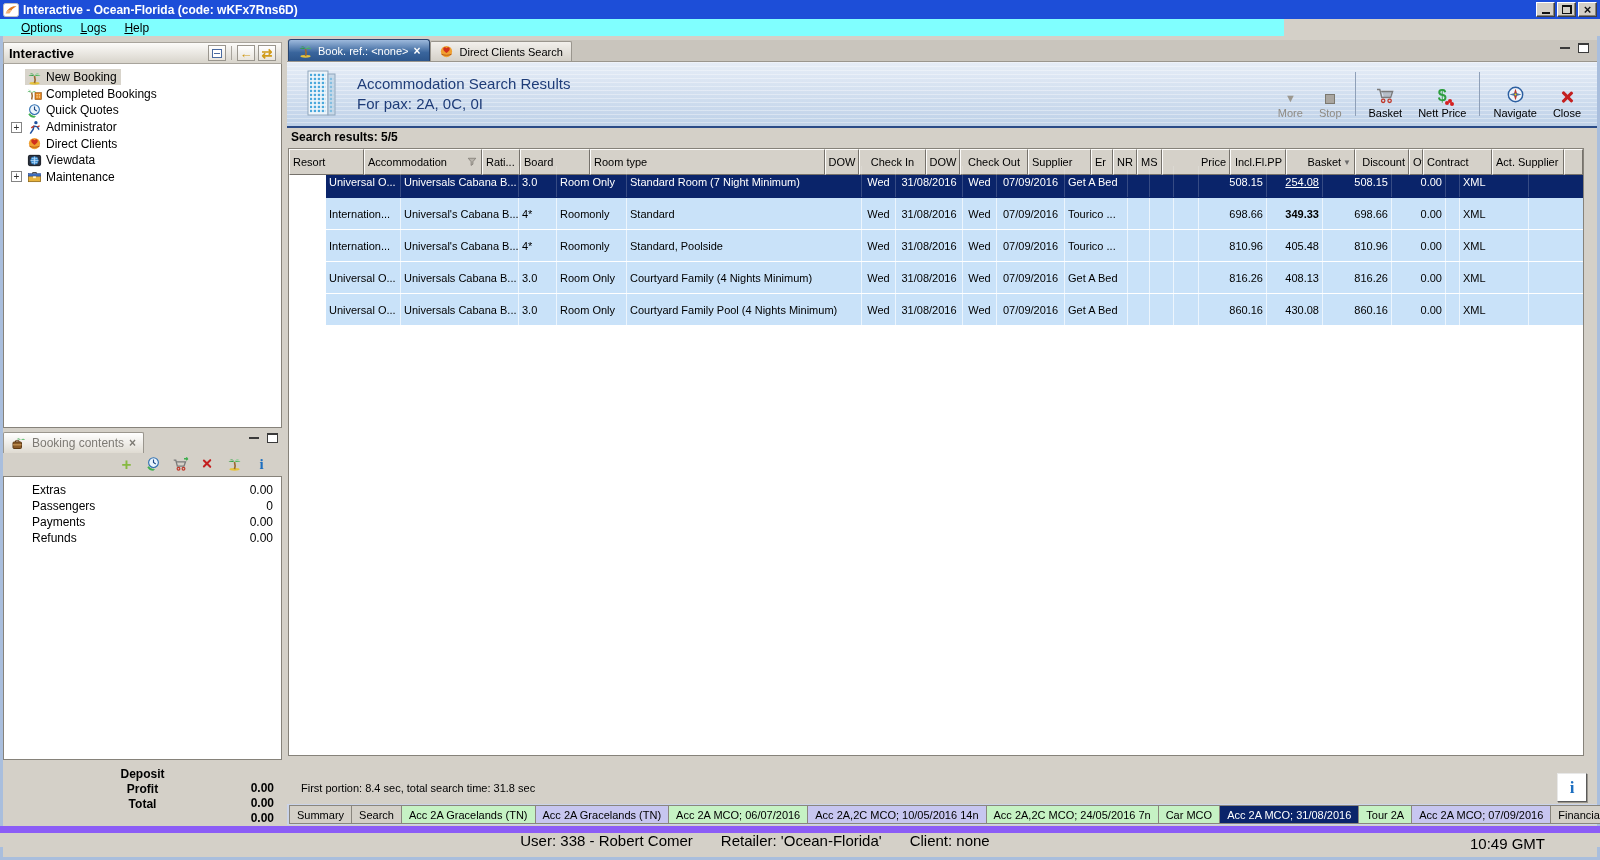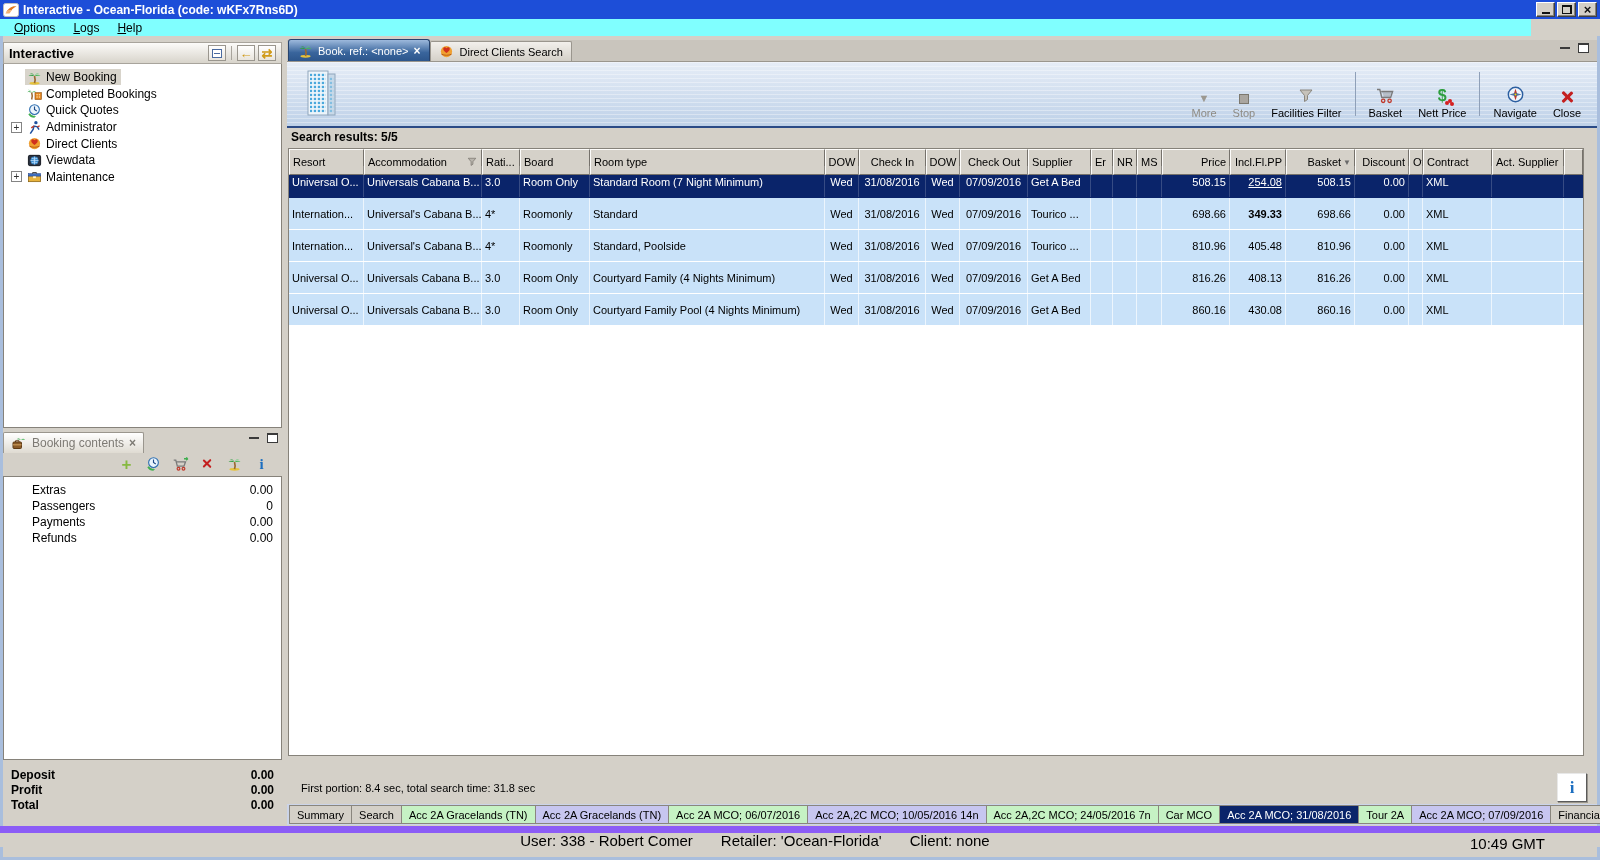--- a/index.html
+++ b/index.html
@@ -10,21 +10,21 @@
   .titlebar{position:absolute;left:0;top:0;width:1600px;height:19px;background:#1d4ed8;color:#fff;display:flex;align-items:center;padding:0 3px;font-size:12px;font-weight:bold;}
   .tb-icon{width:16px;height:14px;margin-right:4px;display:flex;}
   .tb-title{white-space:nowrap;}
   .tb-btns{margin-left:auto;display:flex;gap:2px;}
   .wbtn{width:19px;height:15px;background:#d4d0c8;border:1px solid;border-color:#fff #404040 #404040 #fff;box-shadow:inset -1px -1px 0 #86827a;display:flex;align-items:center;justify-content:center;}
   .g-min{width:8px;height:2.5px;background:#111;margin-top:7px;}
   .g-restore{position:relative;width:10px;height:9px;}
   .g-restore::before{content:"";position:absolute;right:0;top:0;width:7px;height:6px;border:1px solid #111;border-top-width:2px;background:#d4d0c8;}
   .g-restore::after{content:"";position:absolute;left:0;bottom:0;width:7px;height:6px;border:1px solid #111;border-top-width:2px;background:#d4d0c8;}
   .g-x{font-weight:bold;font-size:13px;line-height:13px;color:#111;}
-  .menubar{position:absolute;left:0;top:19px;width:1531px;height:17px;background:#80ffff;display:flex;align-items:center;padding-left:5px;font-size:12px;}
+  .menubar{position:absolute;left:0;top:19px;width:1284px;height:17px;background:#80ffff;display:flex;align-items:center;padding-left:12px;font-size:12px;}
   .menu-item{padding:1px 9px;}
   .menu-item u{text-decoration:underline;}
   .edge{position:absolute;background:#a9bedd;}
   .edge-l{left:0;top:36px;bottom:0;width:3px;}
   .edge-r{right:0;top:36px;bottom:0;width:3px;}
   .edge-b{left:0;right:0;bottom:0;height:3px;}
 
   
   .ipanel-hdr{position:absolute;left:3px;top:42px;width:279px;height:22px;background:linear-gradient(#fcfbf9,#d8d4cb);border:1px solid #a8a49c;display:flex;align-items:center;padding:0 5px;font-size:13px;font-weight:bold;}
   .ipanel-btns{margin-left:auto;display:flex;align-items:center;gap:3px;}
@@ -48,21 +48,21 @@
   .tabx{font-weight:bold;font-size:12px;line-height:12px;}
   .bk-winbtns{position:absolute;right:4px;top:3px;display:flex;gap:8px;align-items:center;}
   .g-dash{display:inline-block;width:10px;height:2.6px;background:#3a3a3a;}
   .g-box{display:inline-block;width:11px;height:10px;border:1px solid #3a3a3a;border-top-width:2.6px;background:#fff;}
   .bk-toolbar{height:23px;display:flex;align-items:center;justify-content:flex-end;gap:10px;padding-right:12px;background:#d4d0c8;}
   .bk-tool{display:inline-flex;align-items:center;justify-content:center;width:17px;height:17px;}
   .bk-list{background:#fff;border:1px solid #86827a;height:284px;padding-top:5px;}
   .bk-row{display:flex;align-items:center;height:16px;padding:0 8px 0 28px;font-size:12px;}
   .bk-row .v{margin-left:auto;}
   .bk-totals{padding:7px 8px 0;font-weight:bold;font-size:12px;}
-  .bk-trow{display:flex;height:15px;align-items:center;}
+  .bk-trow{display:flex;height:15px;align-items:center;flex-direction:column;}
   .bk-trow .v{margin-left:auto;}
 
   
   .main{position:absolute;left:287px;top:40px;width:1310px;height:786px;}
   .mtabs{position:relative;display:flex;align-items:flex-end;height:22px;background:#c9c5bd;border-bottom:1px solid #9a968e;padding-left:1px;}
   .mtab{display:flex;align-items:center;gap:5px;padding:2px 8px;white-space:nowrap;}
   .mtab.active{height:22px;background:linear-gradient(#9db9dc,#39659c 60%,#2d568c);color:#fff;border:1px solid #26436e;border-bottom:none;border-radius:3px 3px 0 0;}
   .mtab.inactive{height:20px;background:linear-gradient(#f2f0ec,#d4d0c8);border:1px solid #9a968e;border-bottom:none;border-radius:2px 2px 0 0;}
   .mtab-btns{position:absolute;right:8px;top:3px;display:flex;gap:8px;align-items:center;}
   .mheader{position:absolute;left:0;top:22px;width:100%;height:66px;border-bottom:2px solid #2a4a86;display:flex;align-items:center;padding:0 8px 0 14px;
@@ -88,21 +88,21 @@
 
   .results-lbl{position:absolute;left:4px;top:90px;font-weight:bold;font-size:12px;}
   .grid{position:absolute;left:1px;top:108px;width:1296px;height:608px;background:#fff;border:1px solid #86827a;}
   .ghead{display:flex;height:17px;}
   .hcell{flex:0 0 auto;height:17px;background:#d5d1c9;border:1px solid;border-color:#fdfcfa #75716b #75716b #fdfcfa;display:flex;align-items:center;padding:12px 3px;overflow:hidden;white-space:nowrap;}
   .hcell.r{justify-content:flex-end;}
   .hcell.c{justify-content:center;}
   .hcell.fill{flex:1 1 auto;}
   .funnel-sm{margin-left:auto;display:flex;}
   .sortind{font-size:8px;color:#6a6a6a;margin-left:2px;}
-  .grid-row{display:flex;height:32px;background:#c9e2f9;border-bottom:1px solid #fff;}
+  .grid-row{display:flex;height:32px;background:#c9e2f9;border-bottom:1px solid #fff;margin-left:37px;}
   .grid-row.sel{background:#0a246a;color:#fff;border-bottom-color:#0a246a;}
   .gcell{flex:0 0 auto;display:flex;align-items:center;padding:0 3px;overflow:hidden;white-space:nowrap;border-right:1px solid rgba(255,255,255,.65);}
   .grid-row.sel .gcell{border-right-color:rgba(255,255,255,.18);}
   .gcell.r{justify-content:flex-end;}
   .gcell.c{justify-content:center;}
   .gcell.fill{flex:1 1 auto;border-right:none;}
 
   .statusline{position:absolute;left:14px;top:738px;height:20px;line-height:20px;}
   .ibtn{position:absolute;right:10px;top:733px;width:30px;height:29px;background:#fff;border:1px solid;border-color:#e8e8e8 #5a5a5a #5a5a5a #e8e8e8;box-shadow:1px 1px 0 #9a968e;display:flex;align-items:center;justify-content:center;}
   .ibtn .ic-info{font-size:17px;}
@@ -404,40 +404,36 @@
             <pattern id="win" width="4" height="4" patternUnits="userSpaceOnUse">
               <rect width="2.3" height="2.3" x="0.8" y="0.8" fill="#4aa8dc"></rect>
             </pattern>
           </defs>
         <rect x="7" y="2" width="20" height="44" fill="#eef5fb" stroke="#8fa6bc"></rect>
         <rect x="9" y="4" width="16" height="40" fill="url(#win)"></rect>
         <rect x="27" y="5" width="7" height="41" fill="#c9d9e8" stroke="#8fa6bc"></rect>
         <rect x="28" y="7" width="5" height="37" fill="url(#win)" opacity="0.55"></rect>
       </svg>
     </span>
+    <span class="hdr-titles">
+      <div>Accommodation Search Results</div>
+      <div>For pax: 2A, 0C, 0I</div>
+    </span>
     <span class="hdr-toolbar">
       <span class="tbtn disabled">
         <span class="ic">
             <span class="ic-more">▼</span>
           </span>
         <span>More</span>
       </span>
       <span class="tbtn disabled">
         <span class="ic">
             <span class="ic-stop"></span>
           </span>
         <span>Stop</span>
-      </span>
-      <span class="tbtn">
-        <span class="ic">
-            <svg width="18" height="16" viewBox="0 0 18 16">
-              <path d="M3 2h12l-4.5 5.5v4l-3 2v-6z" fill="#c6c2ba" stroke="#8a867e"></path>
-            </svg>
-          </span>
-        <span>Facilities Filter</span>
       </span>
       <span class="tsep"></span>
       <span class="tbtn">
         <span class="ic">
             <svg width="21" height="17" viewBox="0 0 21 17">
               <path d="M2 2.5h2.8l2 8h8.8l2-6H6.2" fill="none" stroke="#7a7a7a" stroke-width="1.4"></path>
               <path d="M7.2 5h9.4M7.8 7h8M8.4 9h6.6" stroke="#7a7a7a" stroke-width=".7"></path>
               <circle cx="8.2" cy="13.8" r="1.7" fill="none" stroke="#c0392b" stroke-width="1.3"></circle>
               <circle cx="14.6" cy="13.8" r="1.7" fill="none" stroke="#c0392b" stroke-width="1.3"></circle>
             </svg>

